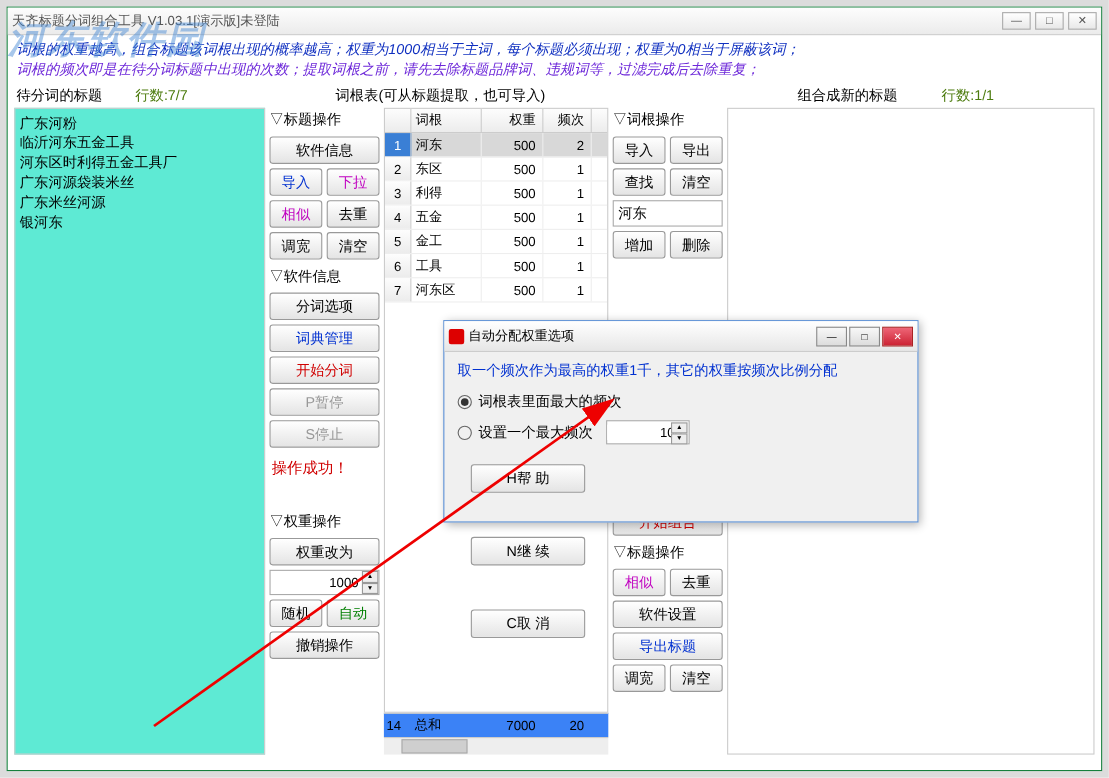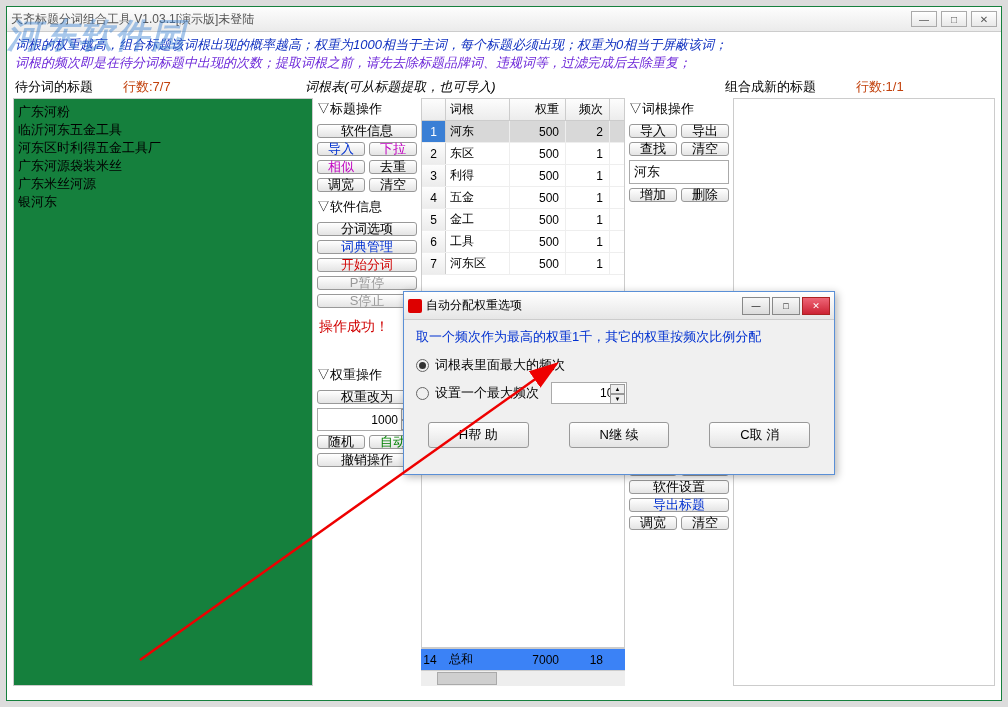--- a/index.html
+++ b/index.html
@@ -11,33 +11,33 @@
 .win-btn { width: 26px; height: 16px; border: 1px solid #aaa; background: linear-gradient(#fff,#e8e8e8); display: flex; align-items: center; justify-content: center; font-size: 10px; cursor: pointer; }
 
 .watermark { position: absolute; left: 0; top: 6px; font-size: 34px; font-weight: bold; color: rgba(60,130,210,0.45); font-style: italic; letter-spacing: 2px; pointer-events: none; z-index: 5; }
 
 .info-lines { padding: 4px 8px 2px; font-size: 13px; line-height: 18px; font-style: italic; }
 .info-lines .l1 { color: #1030c0; }
 .info-lines .l2 { color: #6d28d9; }
 
 .header-row { display: flex; font-size: 13px; padding: 4px 8px 2px; }
 .hdr-left { width: 290px; display: flex; gap: 30px; }
-.hdr-mid  { width: 310px; font-style: italic; }
+.hdr-mid  { width: 310px; }
 .hdr-right { flex: 1; display: flex; gap: 40px; padding-left: 110px; }
-.red { color: #c2410c; }
+.red { color: #4d7c0f; }
 
 .body-row { display: flex; height: 588px; padding: 0 6px; gap: 4px; }
-.col-left { width: 300px; border: 1px solid #ccc; background: #15803d; font-size: 13px; padding: 4px; line-height: 18px; color: #000; position: relative; }
+.col-left { width: 228px; border: 1px solid #ccc; background: #5eead4; font-size: 13px; padding: 4px; line-height: 18px; color: #000; position: relative; }
 .col-ops1 { width: 100px; display: flex; flex-direction: column; gap: 4px; font-size: 13px; }
 .col-table { width: 204px; display: flex; flex-direction: column; }
 .col-ops2 { width: 100px; display: flex; flex-direction: column; gap: 4px; font-size: 13px; }
 .col-result { flex: 1; border: 1px solid #ccc; background: #fff; }
 
 .section-head { font-size: 13px; padding: 2px 0; }
-.btn { height: 14px; border: 1px solid #999; background: linear-gradient(#fff,#e4e4e4); font-size: 13px; cursor: pointer; display: inline-flex; align-items: center; justify-content: center; border-radius: 3px; }
+.btn { height: 25px; border: 1px solid #999; background: linear-gradient(#fff,#e4e4e4); font-size: 13px; cursor: pointer; display: inline-flex; align-items: center; justify-content: center; border-radius: 3px; }
 .btn-row { display: flex; gap: 4px; }
 .btn-row .btn { flex: 1; }
 .btn-full { width: 100%; }
 .blue { color: #0030d0; }
 .magenta { color: #c000c0; }
 .redt { color: #d00000; }
 .green { color: #008000; }
 .disabled { color: #999; }
 
 .num-input { width: 100%; height: 23px; border: 1px solid #aaa; text-align: right; padding-right: 18px; font-size: 12px; background: #fff; position: relative; }
@@ -72,21 +72,21 @@
 .dlg-icon { width: 14px; height: 14px; background: #d00; border-radius: 2px; }
 .dlg-btns { display: flex; gap: 2px; }
 .dlg-btn { width: 28px; height: 18px; border: 1px solid #888; background: linear-gradient(#f8f8f8,#dcdcdc); display: flex; align-items: center; justify-content: center; font-size: 9px; }
 .dlg-btn.close { background: linear-gradient(#e67,#c23); color: #fff; border-color: #a22; }
 .dlg-body { padding: 8px 12px; font-size: 13px; }
 .dlg-hint { color: #0030d0; margin-bottom: 10px; line-height: 18px; }
 .radio-row { display: flex; align-items: center; gap: 6px; margin: 8px 0; }
 .radio { width: 13px; height: 13px; border: 1px solid #666; border-radius: 50%; display: inline-flex; align-items: center; justify-content: center; }
 .radio.checked::after { content: ""; width: 7px; height: 7px; background: #333; border-radius: 50%; }
 .dlg-spin-wrap { display: inline-flex; align-items: center; position: relative; width: 76px; height: 22px; border: 1px solid #aaa; background: #fff; margin-left: 6px; }
-.dlg-bottom { display: flex; justify-content: space-between; padding: 10px 12px 0; gap: 40px; }
+.dlg-bottom { display: flex; justify-content: space-between; padding: 10px 12px 0; gap: 40px; flex-direction: column; }
 .dlg-bottom .btn { width: 104px; height: 26px; }
 
 
 .arrow-svg { position: absolute; left: 0; top: 0; width: 1008px; height: 707px; pointer-events: none; z-index: 30; }
 </style>
 </head>
 <body>
 
 <div class="main-window">
   <div class="titlebar">
@@ -215,21 +215,21 @@
             <div class="c-idx">7</div>
             <div class="c-w1">河东区</div>
             <div class="c-w2">500</div>
             <div class="c-w3">1</div>
           </div>
       </div>
       <div class="table-foot">
         <div class="c-idx" style="justify-content:center">14</div>
         <div class="c-w1">总和</div>
         <div class="c-w2">7000</div>
-        <div class="c-w3">18</div>
+        <div class="c-w3">20</div>
       </div>
       <div class="hscroll">
           <div class="thumb"></div>
         </div>
     </div>
 
     <div class="col-ops2">
       <div class="section-head">▽词根操作</div>
       <div class="btn-row">
         <button class="btn">导入</button>

